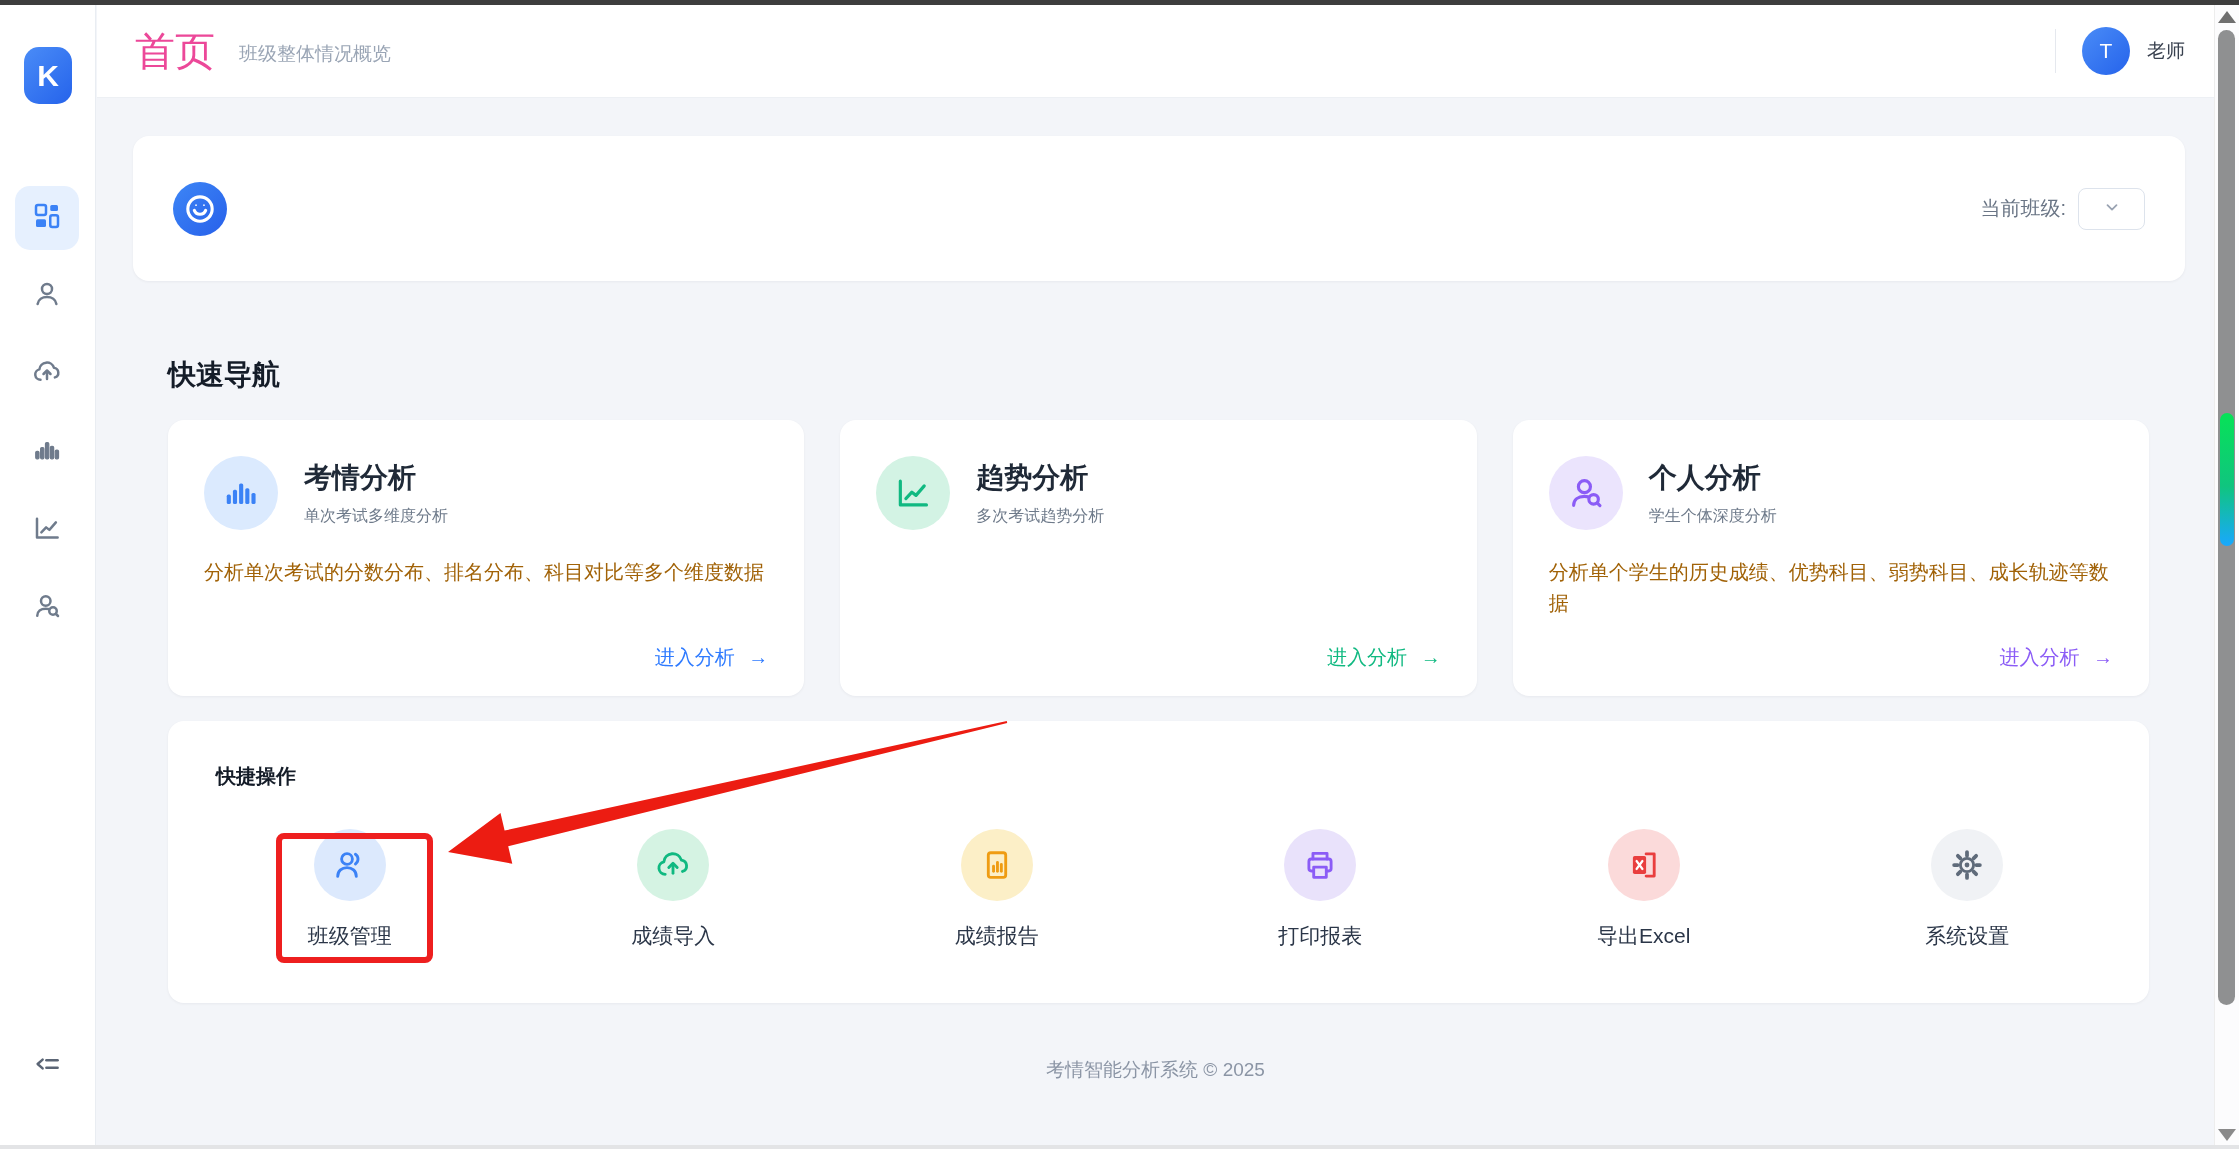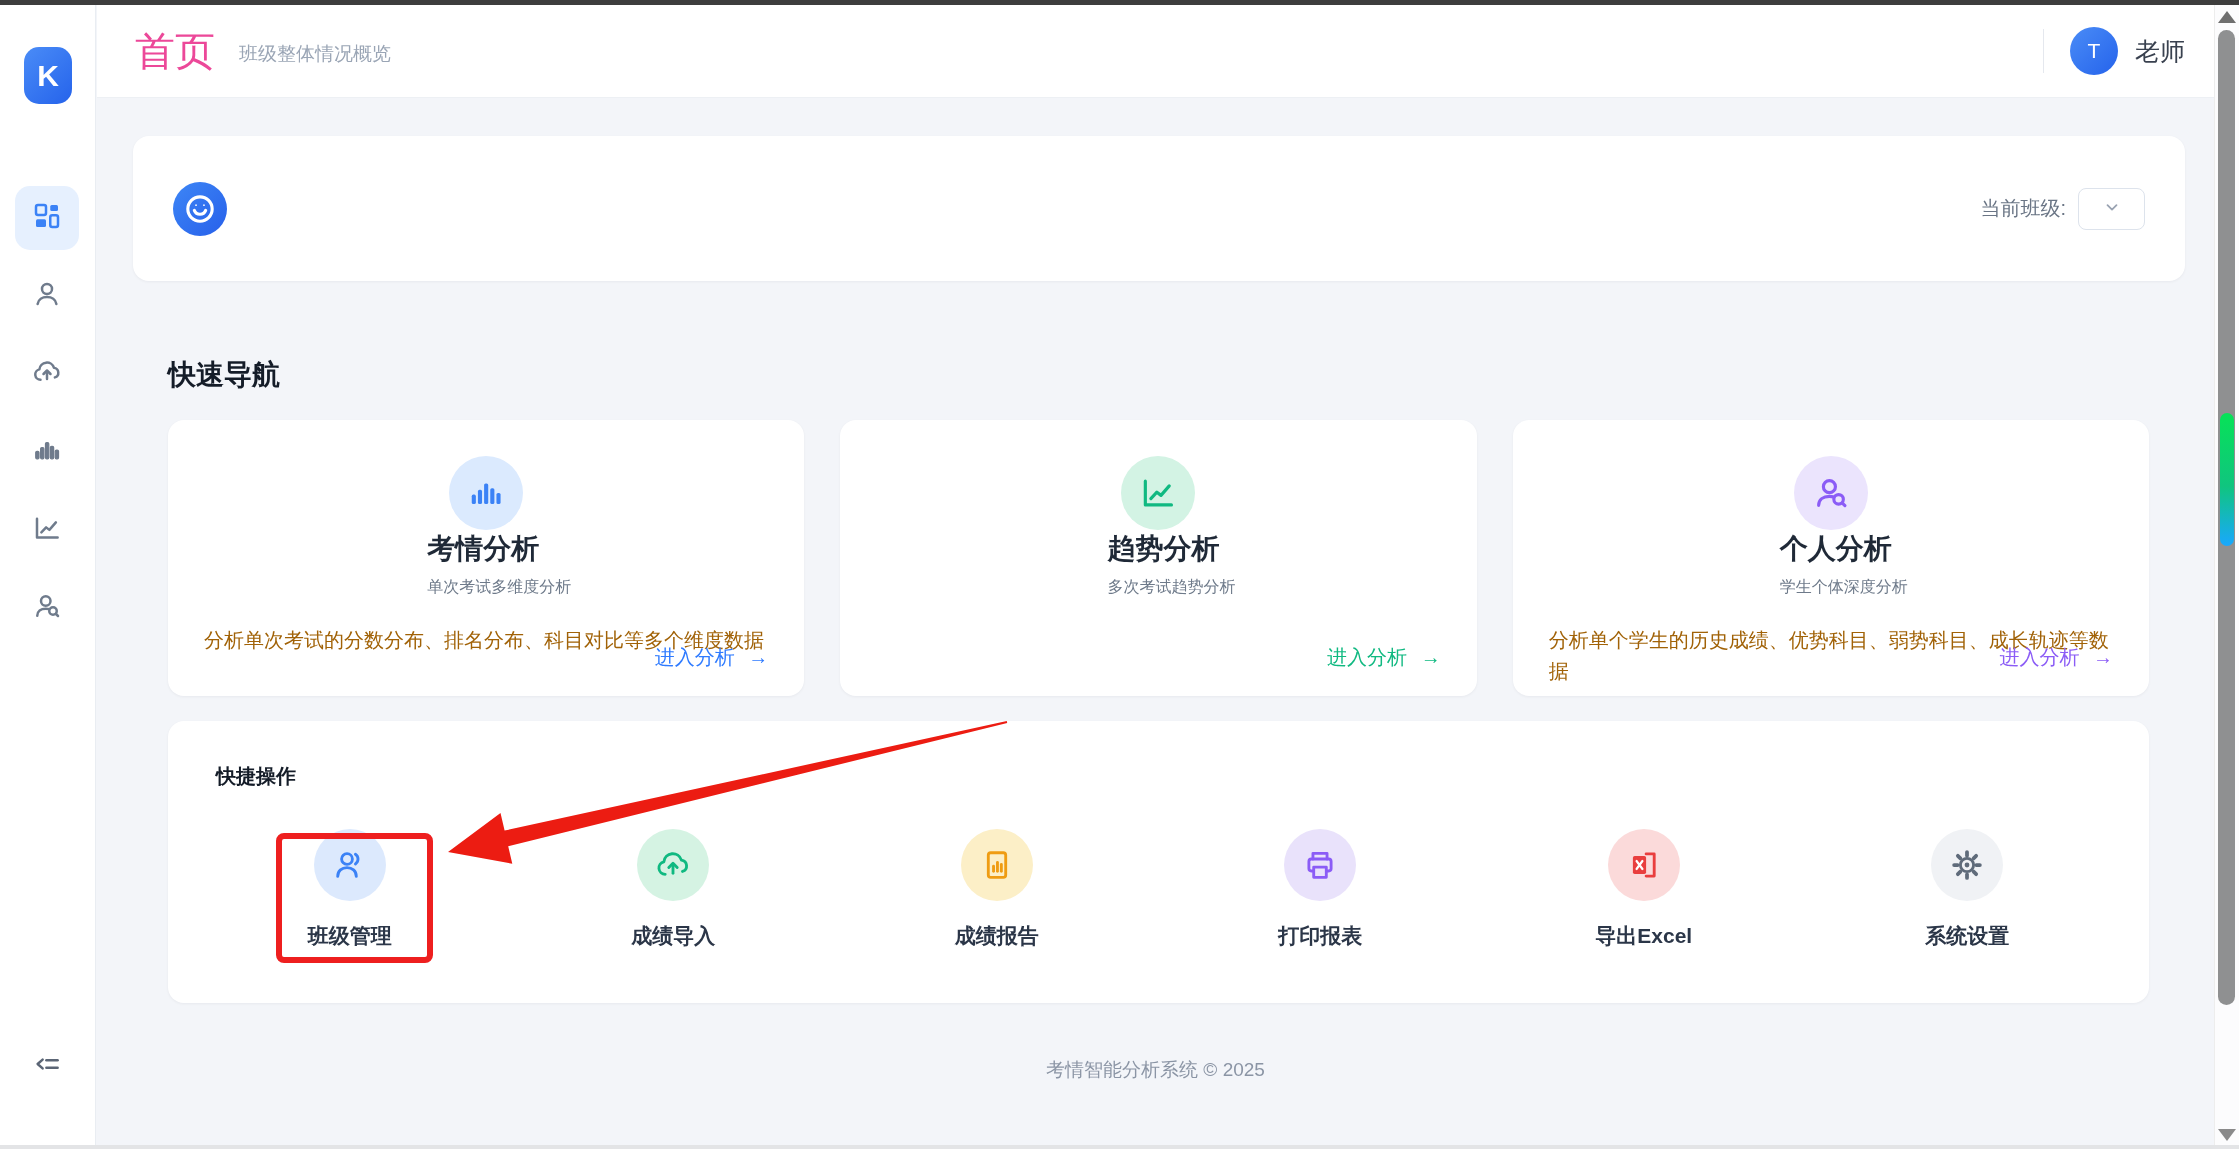--- a/index.html
+++ b/index.html
@@ -27,21 +27,21 @@
 
   
   .topbar { position:absolute; left:97px; top:5px; right:0; height:93px; background:#fff; border-bottom:1px solid #edf0f4;
             display:flex; align-items:center; padding:0 54px 0 38px; z-index:5; }
   .page-title { font-size:40px; font-weight:normal; color:#ec4899; }
   .page-subtitle { margin-left:24px; font-size:19px; color:#9aa5b5; padding-top:6px; }
   .topbar-right { margin-left:auto; display:flex; align-items:center; }
   .v-divider { width:1px; height:44px; background:#e5e8ee; margin-right:26px; }
   .avatar { width:48px; height:48px; border-radius:50%; background:linear-gradient(135deg,#4a8cf7,#2563eb);
             color:#fff; font-size:21px; display:flex; align-items:center; justify-content:center; cursor:pointer; }
-  .user-name { margin-left:17px; font-size:25px; color:#39414f; }
+  .user-name { margin-left:17px; font-size:19px; color:#39414f; }
 
   
   .content { position:absolute; left:97px; top:99px; right:0; bottom:0; }
 
   .card { background:#fff; border-radius:16px; box-shadow:0 1px 3px rgba(16,24,40,.05); }
 
   .welcome-card { position:absolute; left:36px; top:37px; width:2052px; height:145px;
                   display:flex; align-items:center; padding:0 40px; }
   .welcome-ico { width:54px; height:54px; border-radius:50%; background:linear-gradient(135deg,#3d86f6,#2760ea);
                  display:flex; align-items:center; justify-content:center; flex:0 0 auto; }
@@ -52,38 +52,38 @@
   .class-label { font-size:20px; color:#6a7585; }
   .class-select { margin-left:12px; width:67px; height:42px; border:1px solid #dde3ec; border-radius:8px; background:#fff;
                   display:flex; align-items:center; justify-content:center; cursor:pointer; }
   .class-select .val { font-size:18px; color:#333; }
 
   .section-heading { position:absolute; left:71px; font-size:28px; font-weight:bold; color:#141c28; }
   .h-nav { top:257px; }
 
   .nav-cards { position:absolute; left:71px; top:321px; width:1981px; height:276px; display:flex; gap:36px; }
   .nav-card { flex:1; position:relative; padding:36px; cursor:pointer; }
-  .nav-head { display:flex; align-items:center;flex-direction:column; }
+  .nav-head { display:flex; align-items:center; }
   .nav-ico { width:74px; height:74px; border-radius:50%; display:flex; align-items:center; justify-content:center; flex:0 0 auto; }
   .ico-blue-bg { background:#dbeafe; }
   .ico-green-bg { background:#d3f3e4; }
   .ico-purple-bg { background:#ebe4fd; }
   .nav-head-texts { margin-left:26px; }
   .nav-title { font-size:28px; font-weight:bold; color:#1f2937; }
   .nav-sub { margin-top:9px; font-size:16px; color:#6e7a8a; }
   .nav-desc { margin-top:27px; font-size:20px; color:#a16207; line-height:1.55; }
   .nav-link { position:absolute; right:36px; bottom:25px; font-size:20px; cursor:pointer; }
   .link-blue { color:#2f7bff; }
   .link-green { color:#10b981; }
   .link-purple { color:#8b5cf6; }
   .nav-link .arr { margin-left:8px; }
 
   .actions-card { position:absolute; left:71px; top:622px; width:1981px; height:282px; }
   .h-actions { left:48px; top:42px; position:absolute; font-size:20px; font-weight:bold; color:#141c28; }
-  .actions-row { position:absolute; left:20px; right:20px; top:108px; display:flex;font-weight:bold; }
+  .actions-row { position:absolute; left:20px; right:20px; top:108px; display:flex; }
   .action { flex:1; display:flex; flex-direction:column; align-items:center; cursor:pointer; }
   .action-ico { width:72px; height:72px; border-radius:50%; display:flex; align-items:center; justify-content:center; }
   .a-blue { background:#dce9fd; }
   .a-green { background:#d5f3e3; }
   .a-yellow { background:#fcefc7; }
   .a-purple { background:#e9e2fb; }
   .a-red { background:#fbdada; }
   .a-gray { background:#f0f2f5; }
   .action-label { margin-top:21px; font-size:21px; color:#2b3648; }
 

